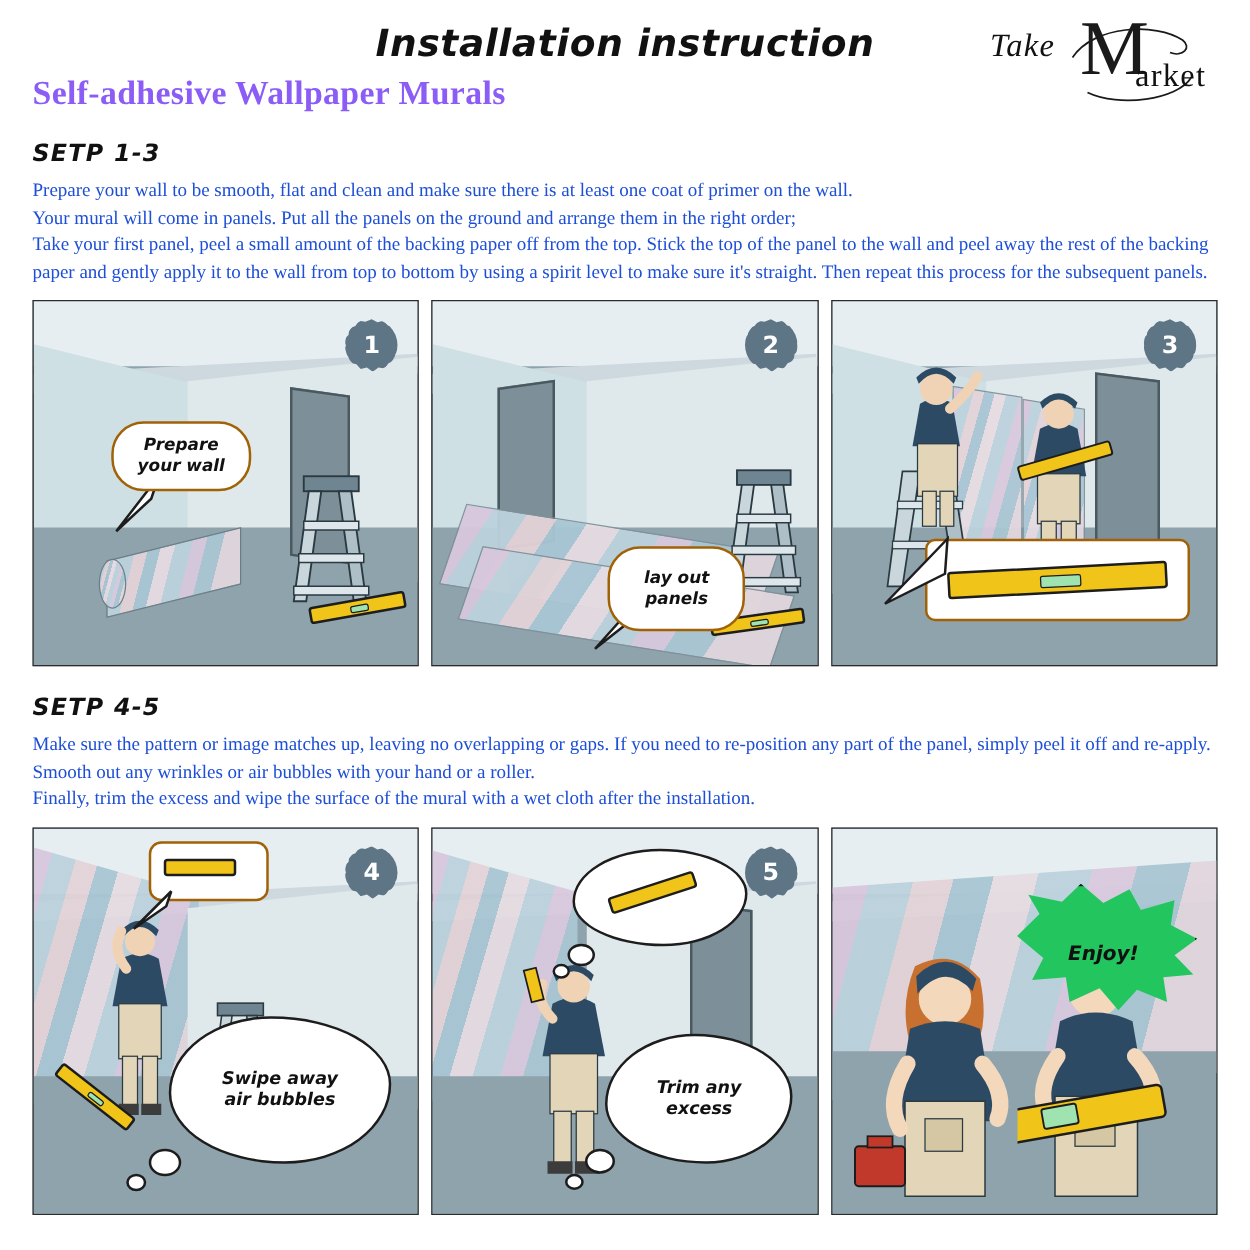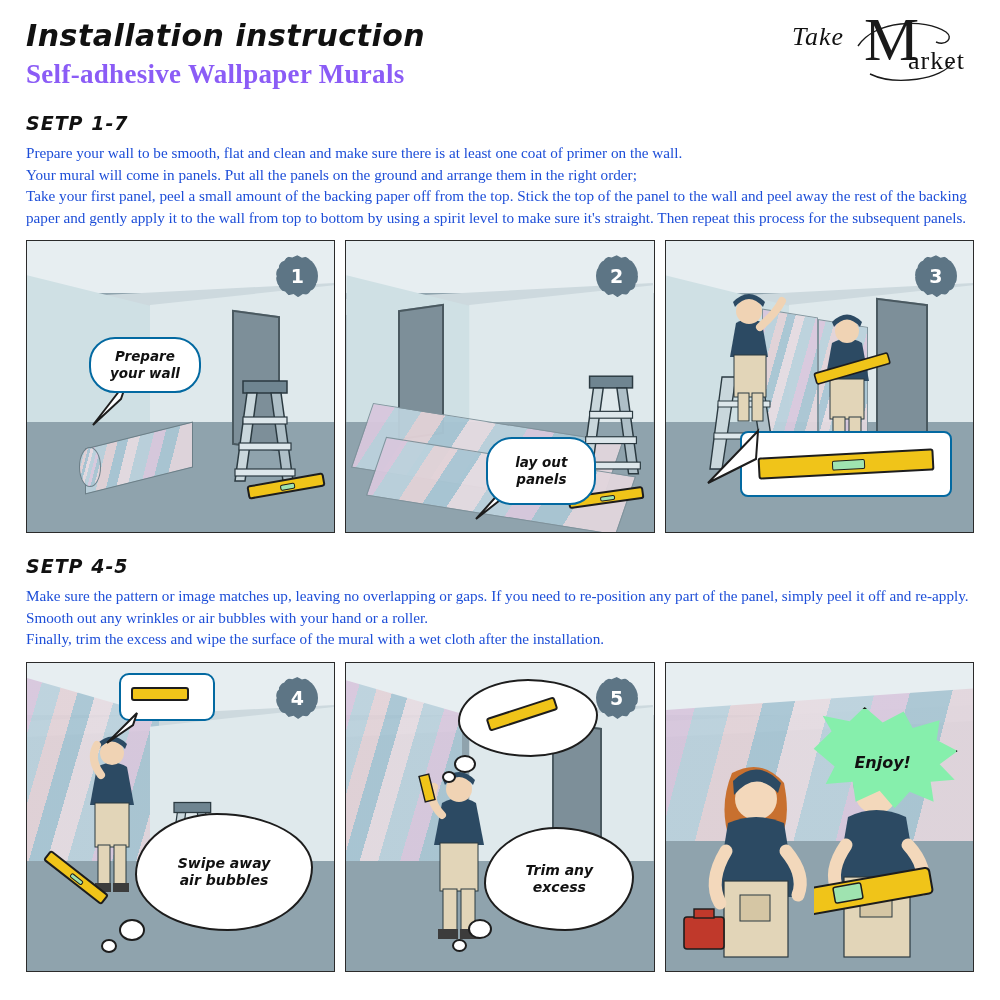--- a/index.html
+++ b/index.html
@@ -17,20 +17,21 @@
   
   .header { position:relative; padding-top:18px; }
   .title-main {
     font-family:"DejaVu Sans", sans-serif;
     font-style:italic;
     font-weight:bold;
     font-size:30px;
     letter-spacing:0.5px;
     color:#111;
     margin:0;
+    text-align:center;
   }
   .title-sub {
     font-family:"Liberation Serif", serif;
     font-weight:bold;
     font-size:27px;
     margin:6px 0 0 0;
     color:#8b5cf6;
     letter-spacing:0.3px;
   }
   .logo {
@@ -133,21 +134,21 @@
     clip-path:polygon(50% 0%,61% 6%,73% 3%,81% 12%,93% 14%,96% 26%,105% 35%,100% 47%,104% 59%,95% 67%,94% 79%,82% 84%,75% 94%,63% 92%,52% 100%,41% 92%,29% 95%,21% 86%,9% 83%,5% 71%,-4% 62%,1% 50%,-3% 38%,6% 30%,7% 18%,19% 13%,26% 3%,38% 5%);
   }
   .panelstack{
     position:absolute;
     background:linear-gradient(105deg,#d8c7dd 0 8%,#bcd2dd 8% 18%,#e3d3d8 18% 27%,#a9c6d4 27% 36%,#e6dce2 36% 46%,#bcd2dd 46% 58%,#d9c9de 58% 68%,#aac6d3 68% 80%,#e2d6dd 80% 100%);
     opacity:.95;
   }
   .speech {
     position:absolute;
     background:#fff;
-    border:2px solid #0369a1;
+    border:2px solid #a16207;
     border-radius:26px;
     font-family:"DejaVu Sans", sans-serif;
     font-style:italic;
     font-weight:bold;
     font-size:13.5px;
     line-height:1.25;
     text-align:center;
     display:flex; align-items:center; justify-content:center;
     color:#111;
     padding:6px 8px;
@@ -173,21 +174,21 @@
     font-family:"DejaVu Sans", sans-serif;
     font-style:italic; font-weight:bold;
     font-size:14px; line-height:1.25; text-align:center;
     display:flex; align-items:center; justify-content:center;
     color:#111;
     z-index:7;
     border-radius:50%;
   }
   .burst{
     position:absolute;
-    background:#86efac;
+    background:#22c55e;
     border:2px solid #1d1d1d;
     font-family:"DejaVu Sans", sans-serif;
     font-style:italic; font-weight:bold; font-size:16px;
     display:flex;align-items:center;justify-content:center;
     color:#111;
     clip-path:polygon(4% 38%,16% 22%,10% 8%,28% 13%,38% 0%,50% 14%,64% 4%,70% 19%,88% 12%,86% 30%,100% 40%,88% 52%,98% 66%,82% 68%,84% 86%,68% 77%,58% 92%,48% 76%,32% 86%,30% 68%,12% 70%,18% 54%);
     z-index:8;
   }
   .person { position:absolute; }
   .footer-bar{
@@ -207,21 +208,21 @@
       <svg class="swirl" width="110" height="70" viewBox="0 0 110 70">
         <path d="M8 30 C 25 4, 75 2, 96 16 C 104 22, 96 30, 86 26" fill="none" stroke="#1a1a1a" stroke-width="1.4"></path>
         <path d="M20 58 C 45 70, 92 64, 103 46" fill="none" stroke="#1a1a1a" stroke-width="1.4"></path>
       </svg>
       <span class="decor">Take</span>
       <span class="bigm">M</span>
       <span class="arket">arket</span>
     </div>
   </div>
 
-  <div class="step-head">SETP 1-7</div>
+  <div class="step-head">SETP 1-3</div>
   <p class="para" style="white-space:pre-line">Prepare your wall to be smooth, flat and clean and make sure there is at least one coat of primer on the wall.
 Your mural will come in panels. Put all the panels on the ground and arrange them in the right order;
 Take your first panel, peel a small amount of the backing paper off from the top. Stick the top of the panel to the wall and peel away the rest of the backing paper and gently apply it to the wall from top to bottom by using a spirit level to make sure it's straight. Then repeat this process for the subsequent panels.</p>
 
   <div class="row row1">
 
     <div class="panel">
       <div class="ceil"></div>
       <div class="wall-left"></div>
       <div class="wall-right"></div>

